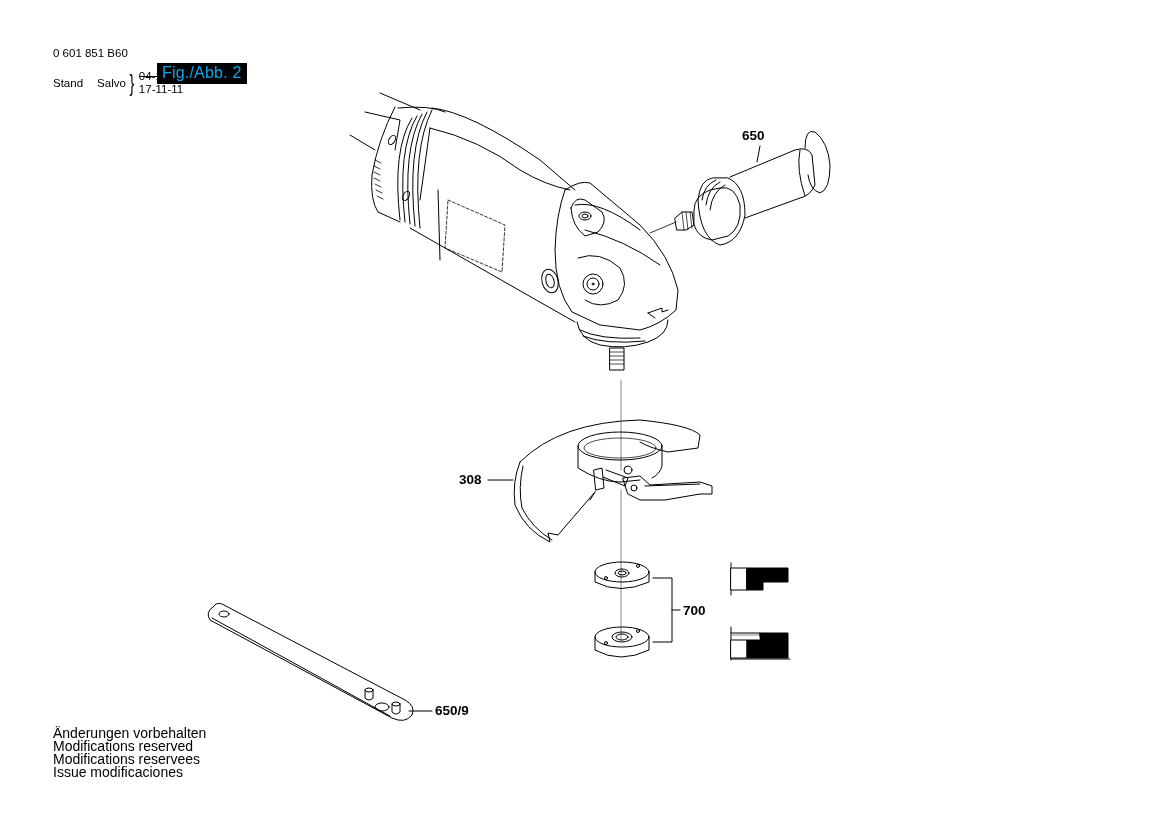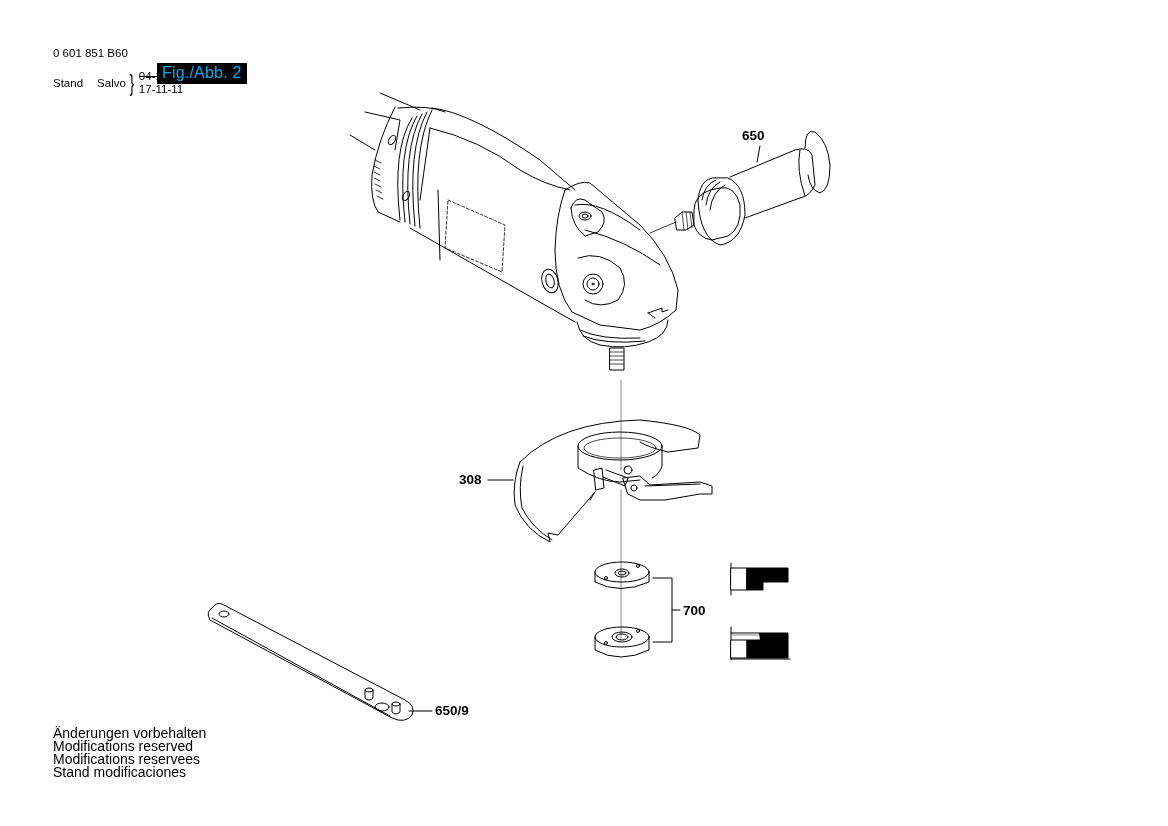--- a/index.html
+++ b/index.html
@@ -202,14 +202,14 @@
 
 <div class="callout" style="left:742px; top:128px;">650</div>
 <div class="callout" style="left:459px; top:472px;">308</div>
 <div class="callout" style="left:683px; top:603px;">700</div>
 <div class="callout" style="left:435px; top:703px;">650/9</div>
 
 <div class="disclaimer">
   <div>Änderungen vorbehalten</div>
   <div>Modifications reserved</div>
   <div>Modifications reservees</div>
-  <div>Stand modificaciones</div>
+  <div>Issue modificaciones</div>
 </div>
 
 </body></html>

